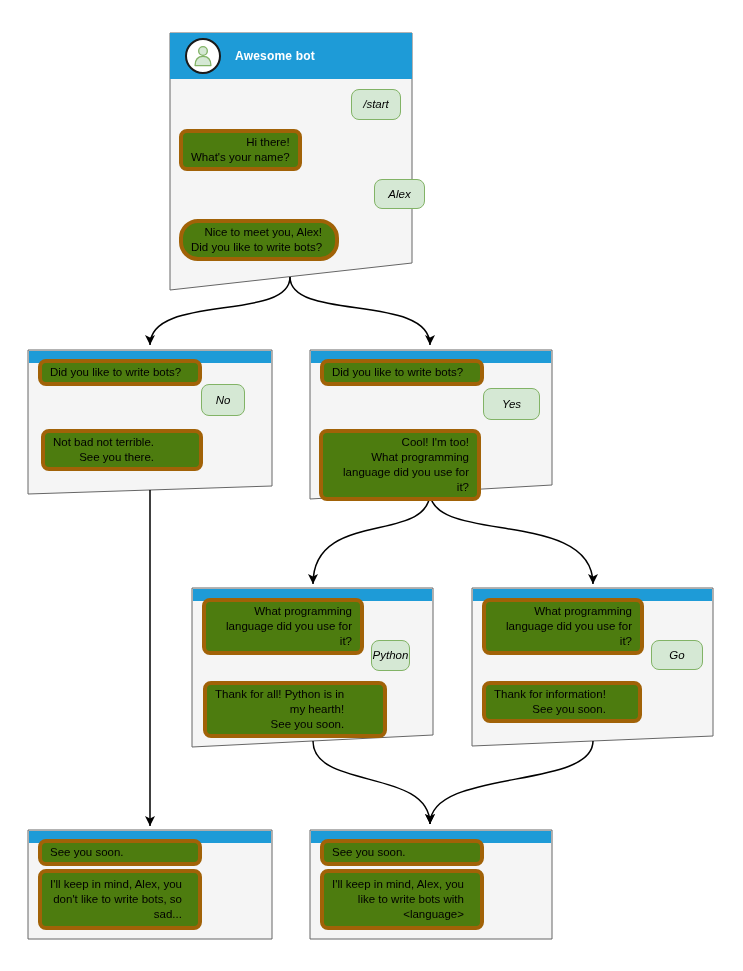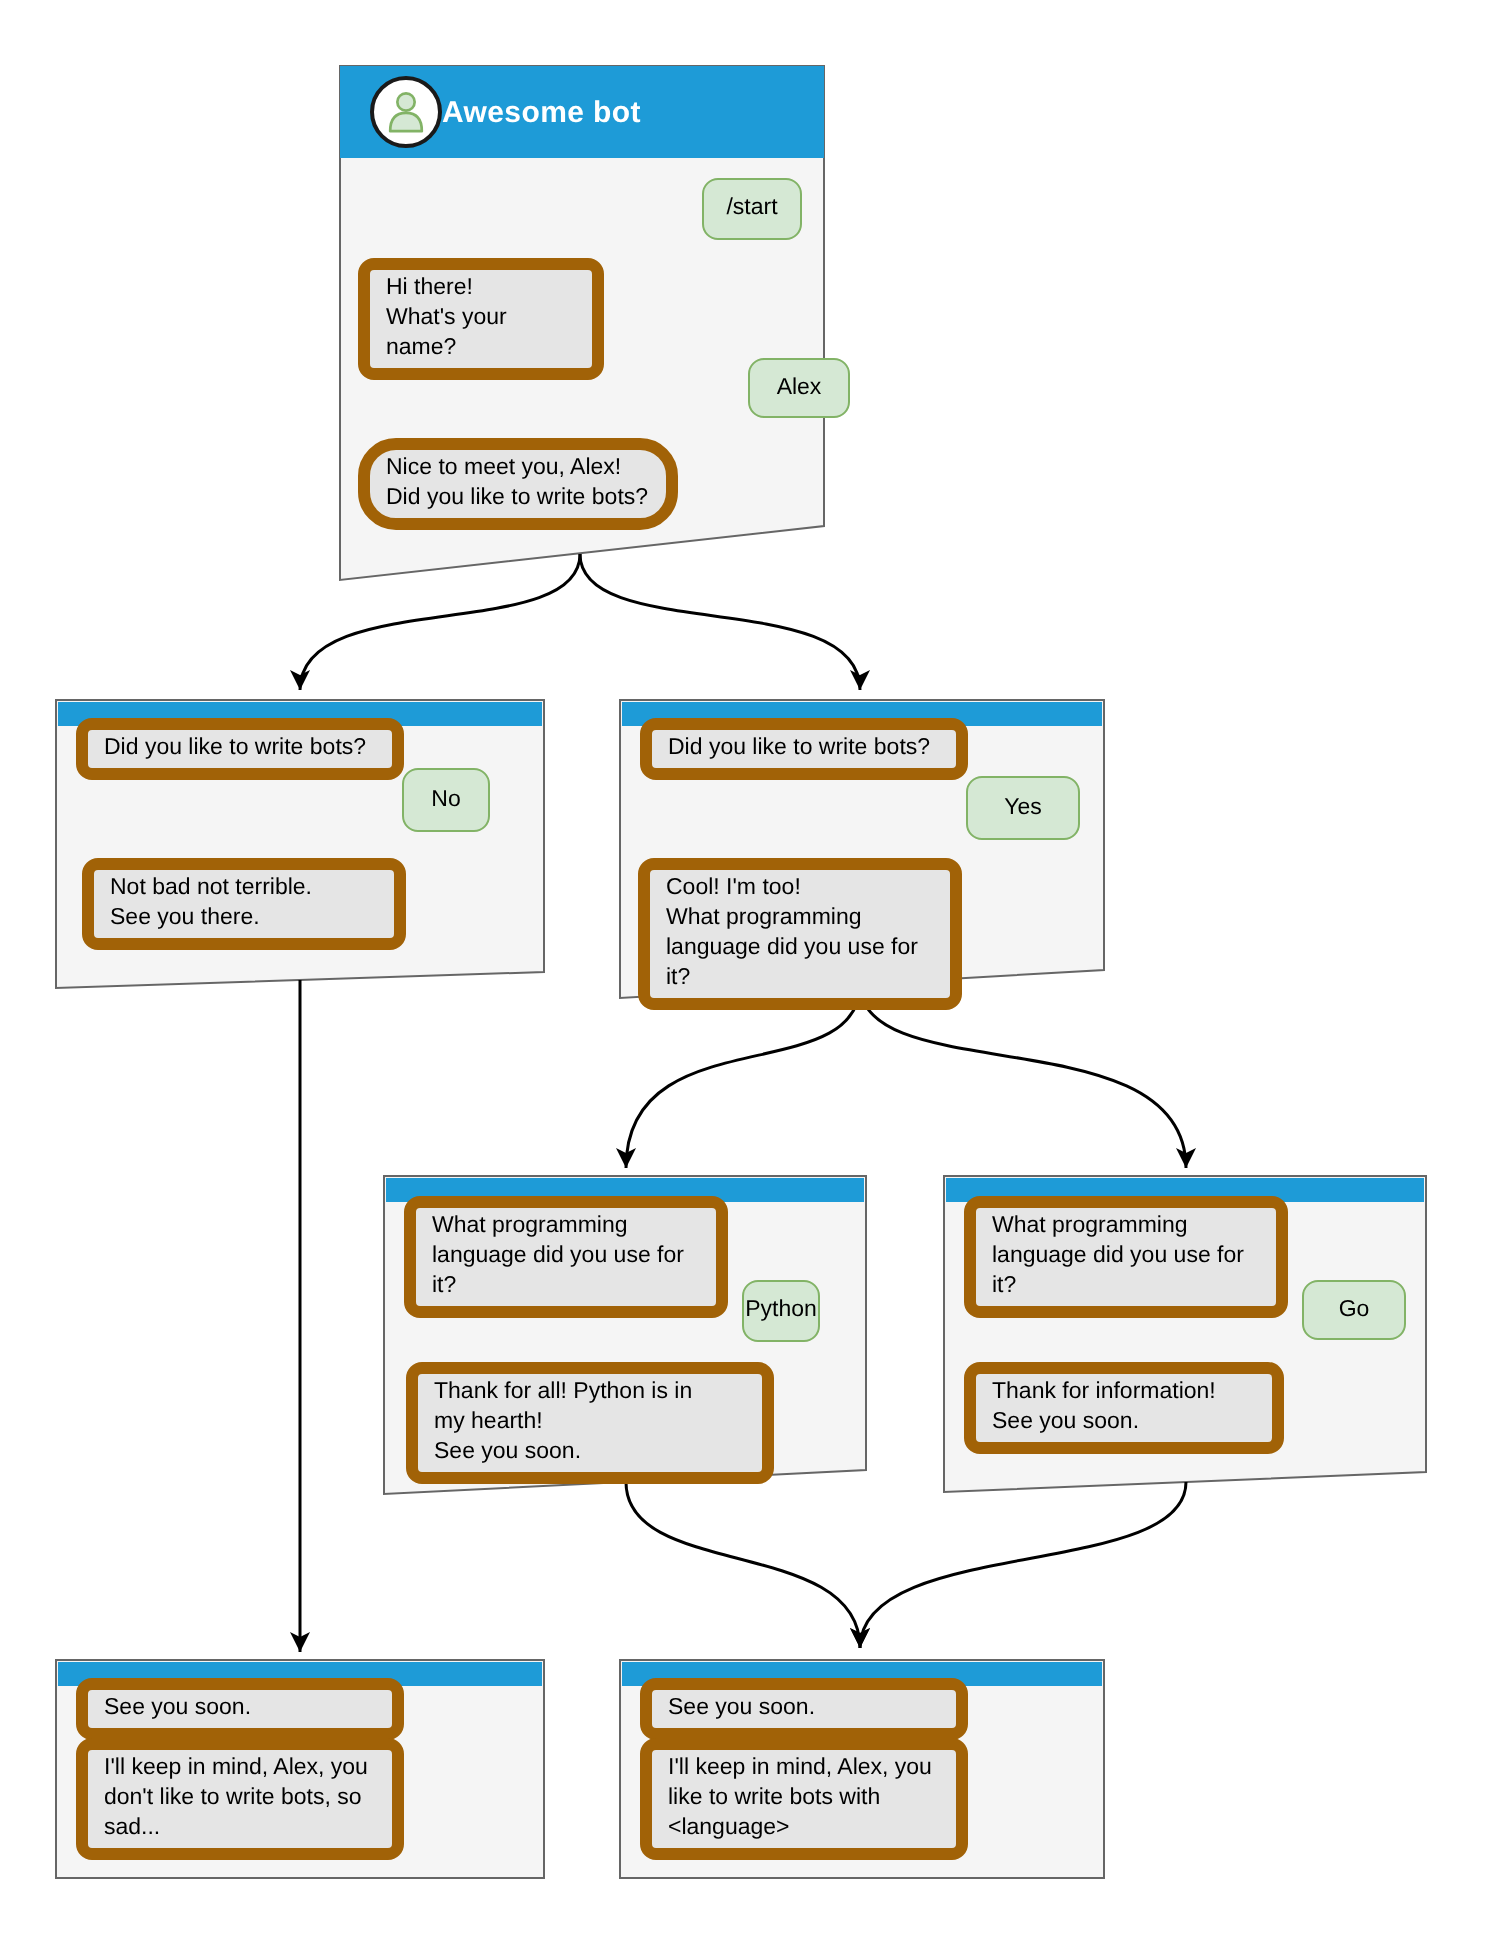--- a/index.html
+++ b/index.html
@@ -19,36 +19,36 @@
   .bar-thin { height:12px; }
   .avatar {
     width:36px; height:36px; border-radius:50%;
     background:#ffffff; border:2px solid #1a1a1a;
     margin-left:15px; display:flex; align-items:center; justify-content:center;
     box-sizing:border-box; flex:0 0 auto;
   }
   .avatar svg { width:30px; height:30px; }
   .person { fill:#d5e8d4; stroke:#82b366; stroke-width:1.6; stroke-linejoin:round; }
   .bot-name {
-    color:#ffffff; font-weight:700; font-size:15px; 
+    color:#ffffff; font-weight:700; font-size:12px; margin-left:14px;
     letter-spacing:0.2px;
   }
 
   .bubble {
     position:absolute; z-index:3; box-sizing:border-box;
     border-radius:8px; font-size:11.5px; line-height:15px;
     display:flex; align-items:center; white-space:pre-line;
   }
   .bot-bubble {
-    background:#e5e5e5; border:6px solid #a16207;
-    padding:2px 8px; text-align:left;
+    background:#4d7c0f; border:4px solid #a16207;
+    padding:2px 8px; text-align:right;
   }
   .user-bubble {
     background:#d5e8d4; border:1px solid #82b366;
-    padding:2px 6px; justify-content:center; 
+    padding:2px 6px; justify-content:center; font-style:italic;
   }
 </style>
 </head>
 <body>
 
 <div id="canvas">
 
   <svg id="shapes" width="743" height="971" viewBox="0 0 743 971">
     <defs>
       <marker id="arrow" markerUnits="userSpaceOnUse" markerWidth="12" markerHeight="12" refX="10" refY="5" orient="auto">

